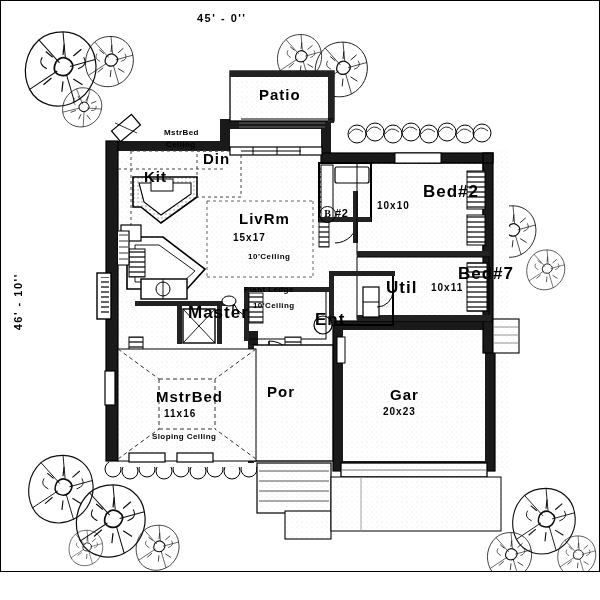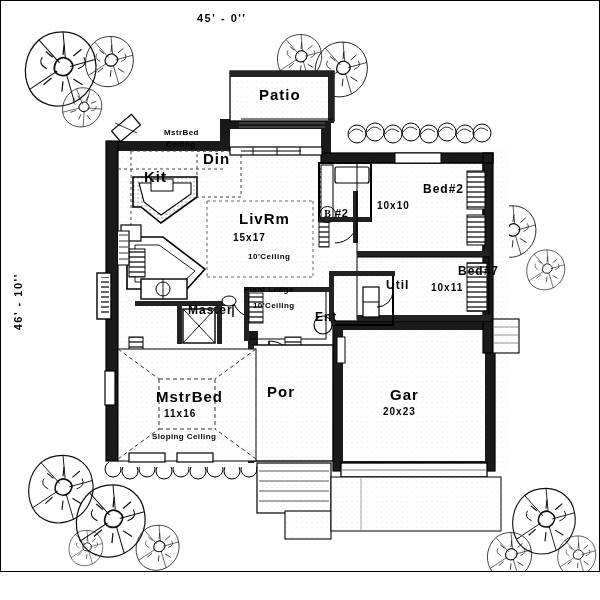--- a/index.html
+++ b/index.html
@@ -39,21 +39,21 @@
     font-size: 11px;
     letter-spacing: 1.5px;
   }
   .dim-left {
     font-size: 11px;
     letter-spacing: 1.5px;
     transform: rotate(-90deg);
     transform-origin: 50% 50%;
   }
   .room-name { font-size: 15px; }
-  .room-name-sm { font-size: 12px; padding-left: 48px; }
+  .room-name-sm { font-size: 17px; padding-left: 48px; }
   .room-dim { font-size: 10px; letter-spacing: 1px; }
   .room-sub { font-size: 8px; letter-spacing: 0.5px; }
   .tiny { font-size: 8px; letter-spacing: 0.4px; }
   .mid { font-size: 11px; letter-spacing: 0.6px; }
   .circle-b {
     position: absolute;
     width: 15px; height: 15px;
     border: 1.6px solid #000;
     border-radius: 50%;
     font-size: 10px;

